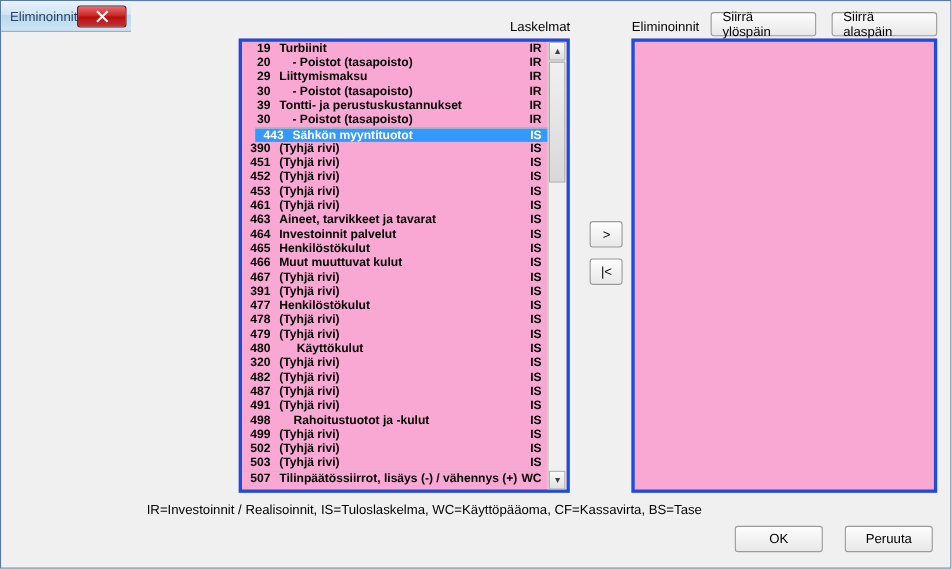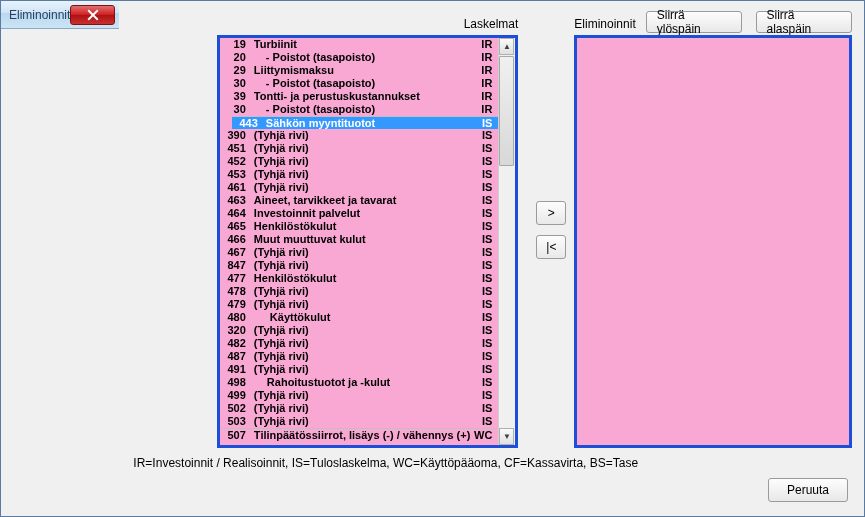--- a/index.html
+++ b/index.html
@@ -172,21 +172,21 @@
                 <span class="r-num">466</span>
                 <span class="r-name" style="padding-left: 0px;">Muut muuttuvat kulut</span>
                 <span class="r-tag">IS</span>
               </div>
               <div class="row">
                 <span class="r-num">467</span>
                 <span class="r-name" style="padding-left: 0px;">(Tyhjä rivi)</span>
                 <span class="r-tag">IS</span>
               </div>
               <div class="row">
-                <span class="r-num">847</span>
+                <span class="r-num">391</span>
                 <span class="r-name" style="padding-left: 0px;">(Tyhjä rivi)</span>
                 <span class="r-tag">IS</span>
               </div>
               <div class="row">
                 <span class="r-num">477</span>
                 <span class="r-name" style="padding-left: 0px;">Henkilöstökulut</span>
                 <span class="r-tag">IS</span>
               </div>
               <div class="row">
                 <span class="r-num">478</span>
@@ -286,17 +286,20 @@
           <div class="list-content"></div>
         </div>
       </div>
 
     </div>
 
     <div class="legend">IR=Investoinnit / Realisoinnit, IS=Tuloslaskelma, WC=Käyttöpääoma, CF=Kassavirta, BS=Tase</div>
 
     <div class="footer">
       <div class="btn btn-bottom">
+        <span>OK</span>
+      </div>
+      <div class="btn btn-bottom">
         <span>Peruuta</span>
       </div>
     </div>
   </div>
 </div>
 
 </body></html>

